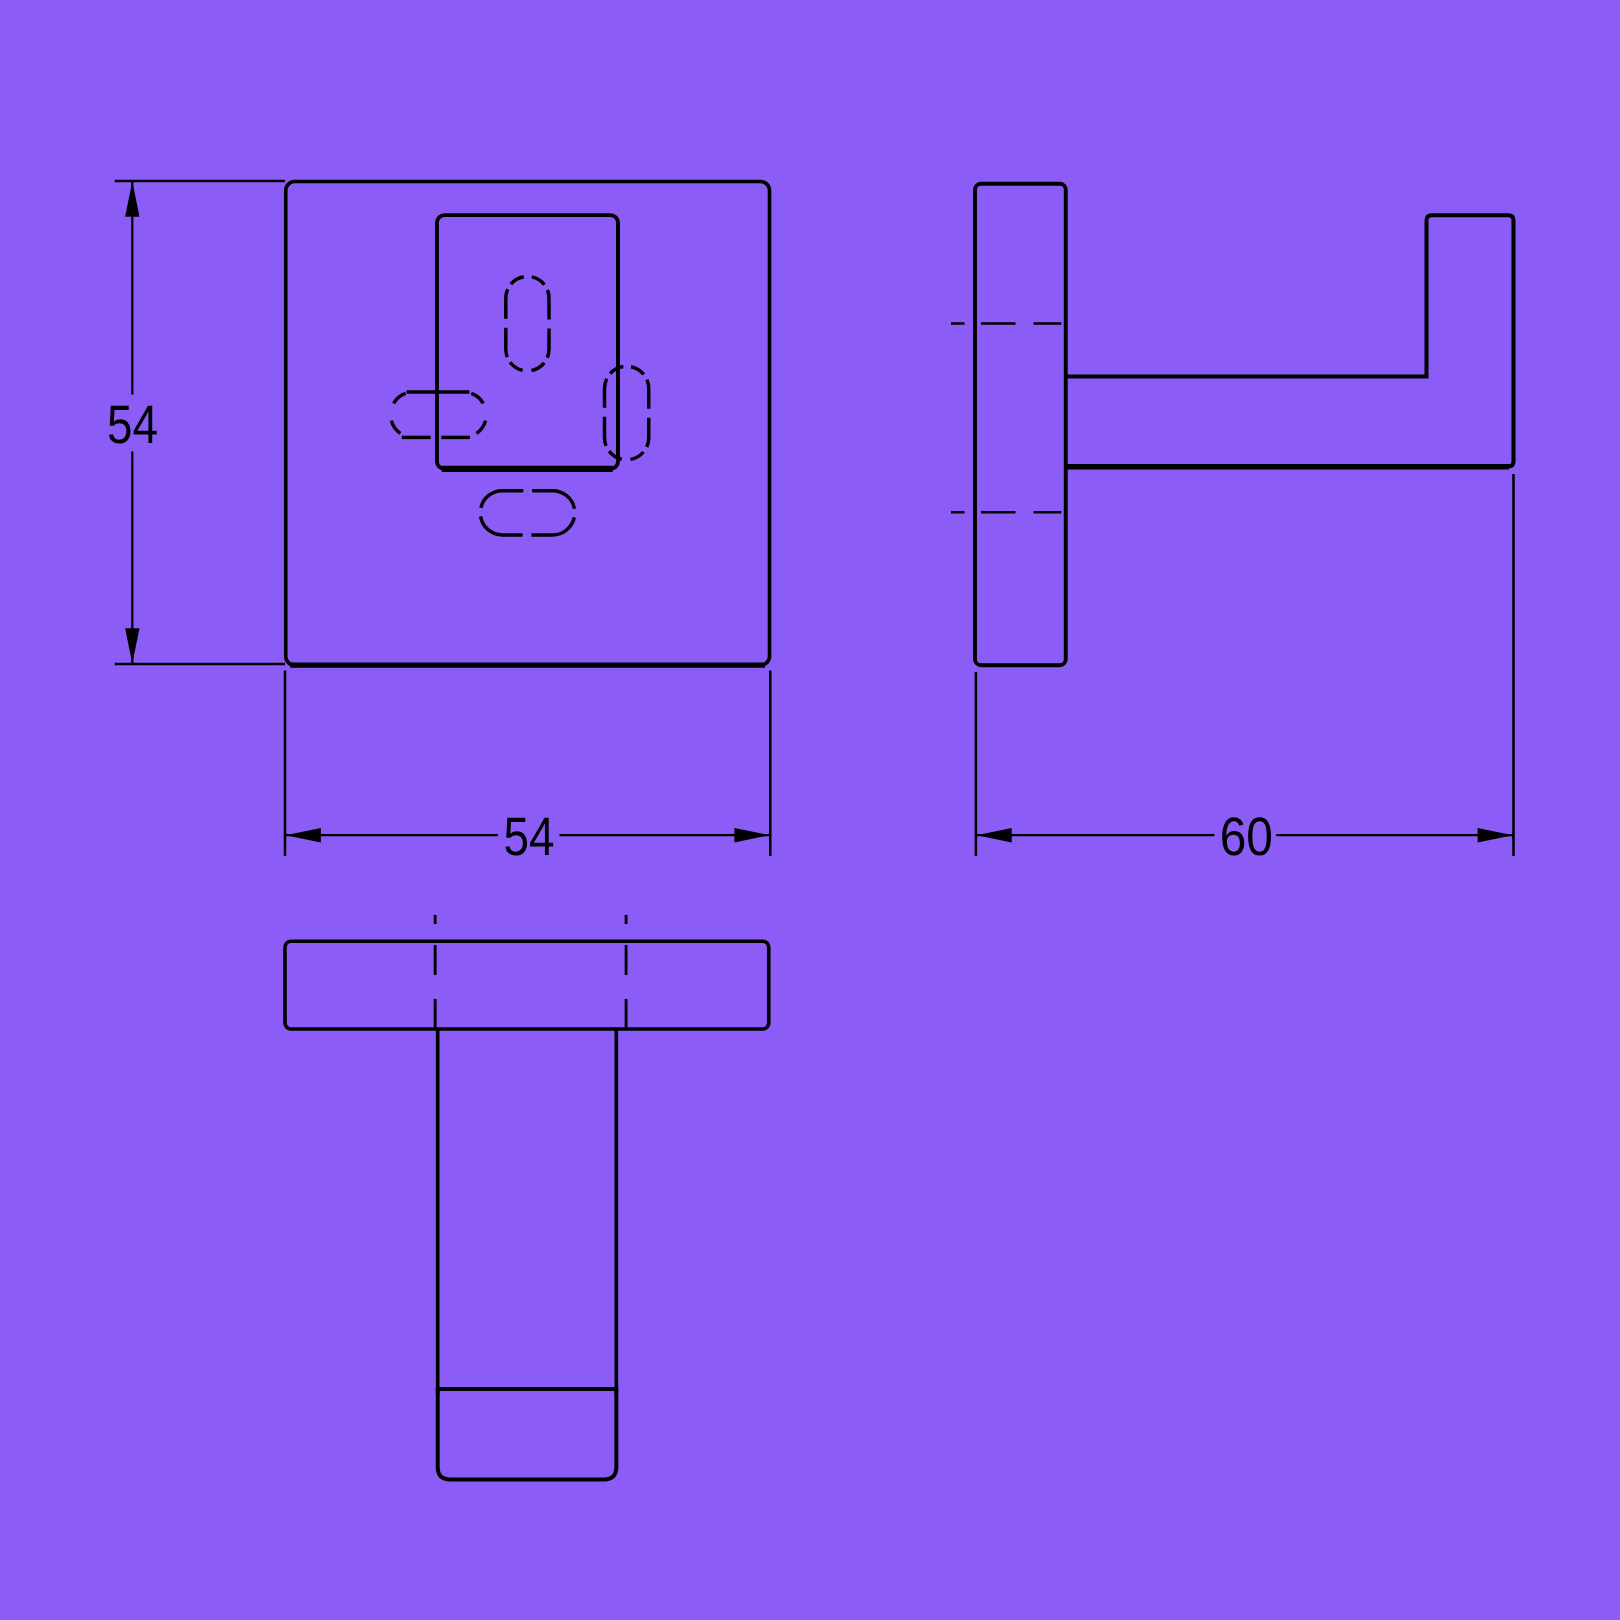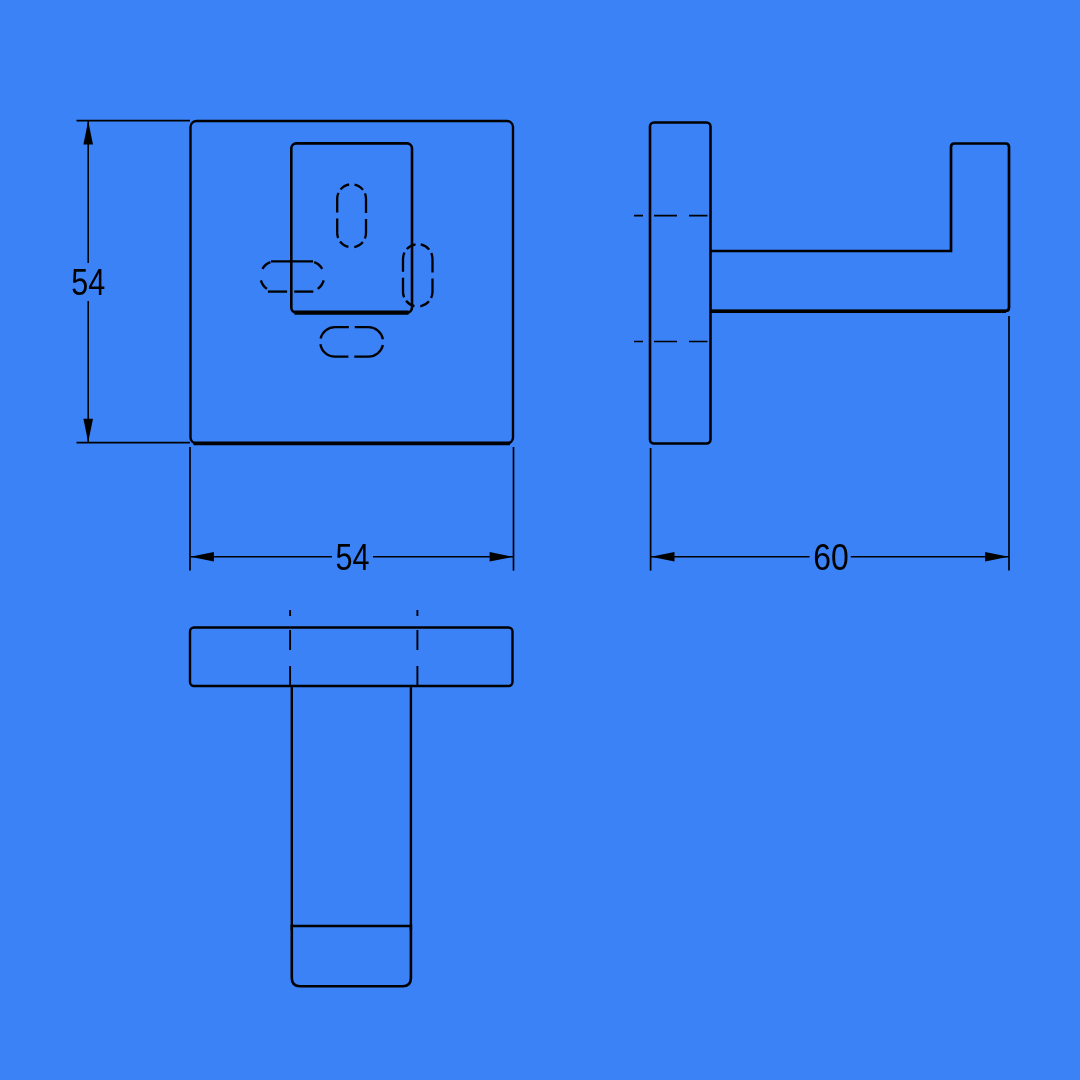--- a/index.html
+++ b/index.html
@@ -1,16 +1,16 @@
 <!DOCTYPE html>
 <html><head>
 <meta charset="utf-8">
 <style>
   html,body{margin:0;padding:0;background:#fff;}
-  .page{width:1080px;height:1080px;position:relative;background:#3b82f6;overflow:hidden;}
+  .page{width:1080px;height:1080px;position:relative;background:#8b5cf6;overflow:hidden;}
   svg{position:absolute;left:0;top:0;}
   text{font-family:"Liberation Sans",sans-serif;fill:#000;}
 </style>
 </head>
 <body>
 <div class="page">
 <svg width="1080" height="1080" viewBox="0 0 1080 1080">
 
   <rect x="190.5" y="121" width="322.5" height="322.5" rx="6" fill="none" stroke="#000" stroke-width="2.4"></rect>
 

